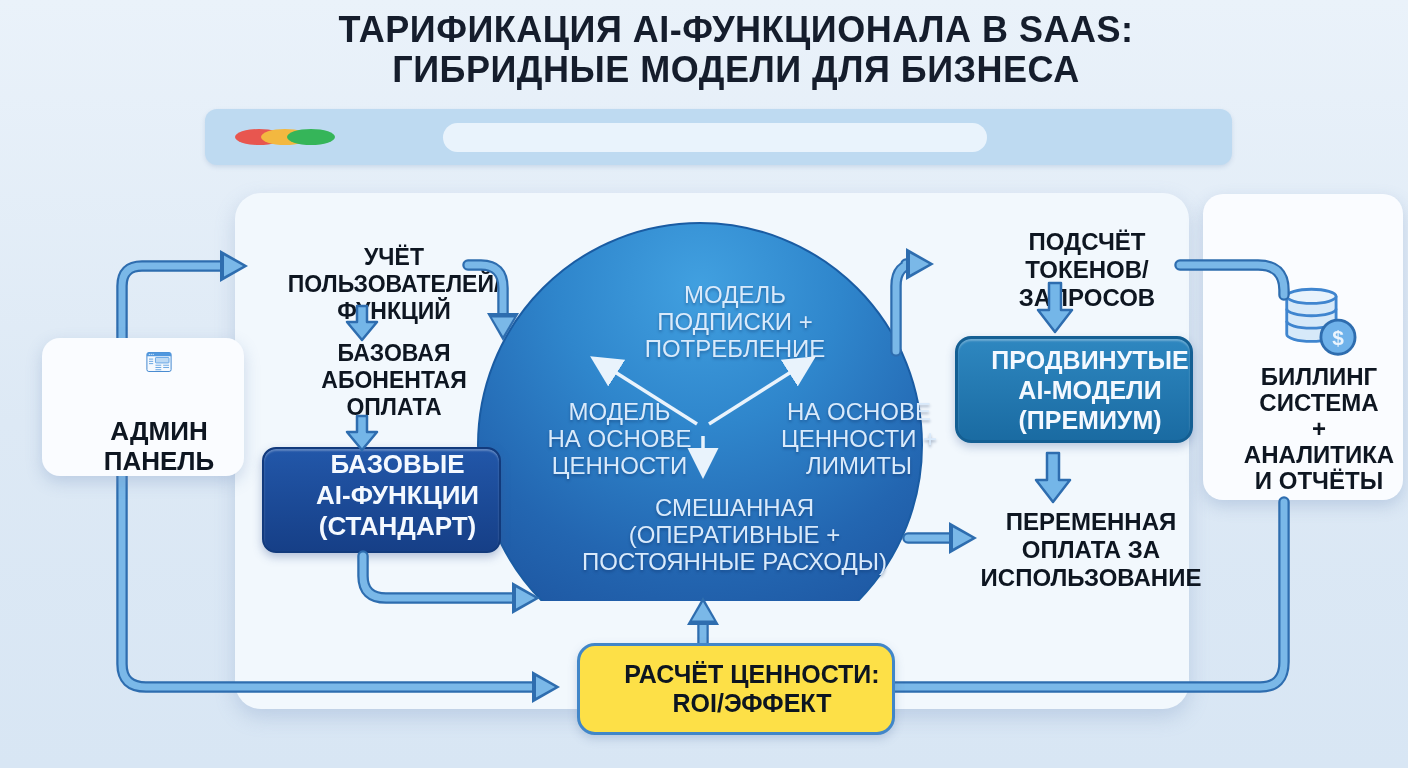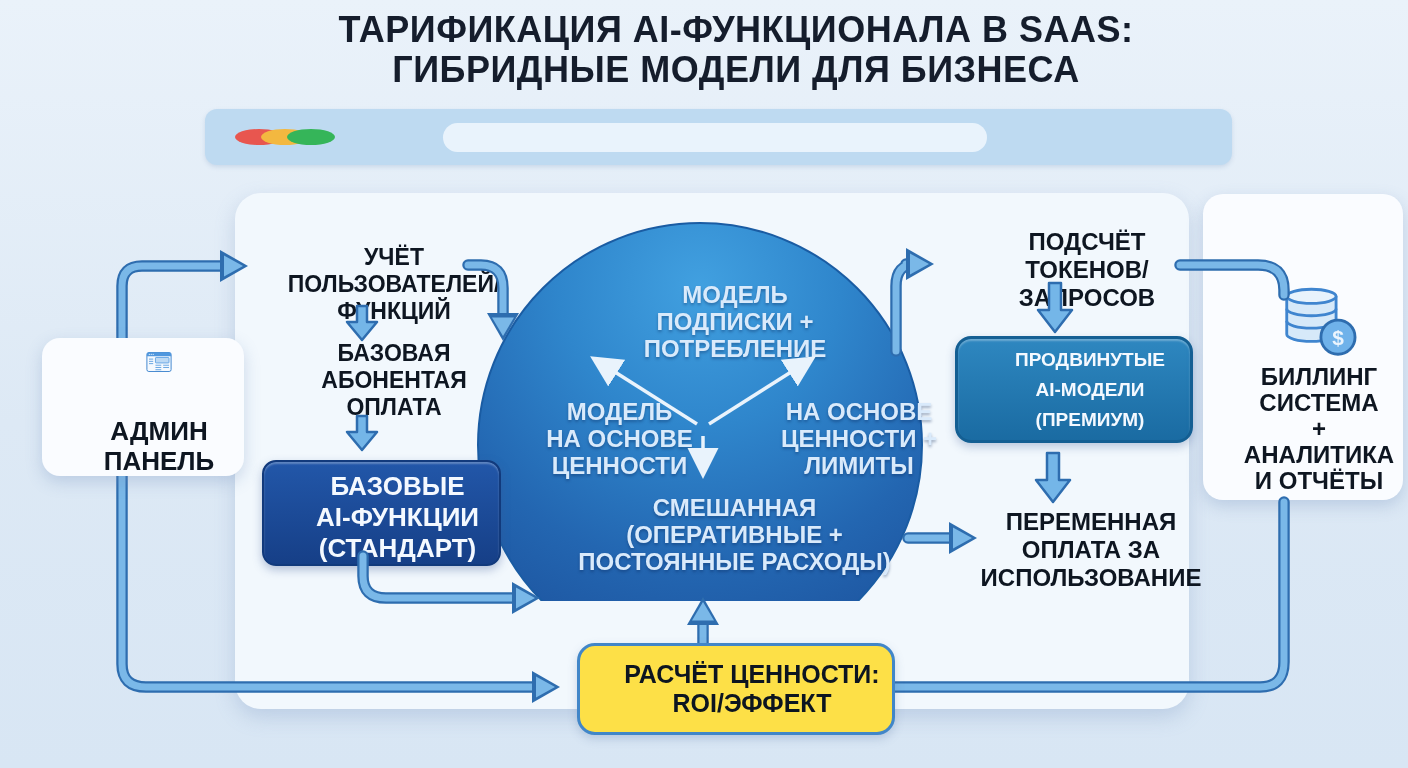--- a/index.html
+++ b/index.html
@@ -49,51 +49,51 @@
   .flabel{
     color:#0e1621;font-weight:700;font-size:23px;line-height:27px;
     text-align:center;
   }
   .lbl-usage{left:230px;top:224px;width:264px;margin-top:20px;}
   .lbl-basefee{left:250px;top:340px;width:224px;}
   .lbl-tokens{left:930px;top:228px;width:250px;font-size:24px;line-height:28px;}
   .lbl-variable{left:945px;top:508px;width:228px;font-size:24px;line-height:28px;text-align:center;}
   
   .navy-box{
-    left:262px;top:460px;width:203px;height:102px;border-radius:14px;
+    left:262px;top:447px;width:203px;height:102px;border-radius:14px;
     background:linear-gradient(180deg,#2257a9 0%,#163f87 100%);
     border:2px solid #123a7c;
     box-shadow:inset 0 2px 2px rgba(255,255,255,.28),0 4px 10px rgba(60,90,150,.35);
     color:#f4f9ff;font-weight:700;font-size:26px;line-height:31px;text-align:center;
-    display:flex;align-items:flex-end;justify-content:center;
+    display:flex;align-items:flex-start;justify-content:center;
   }
   .teal-box{
     left:955px;top:336px;width:200px;height:101px;border-radius:16px;
     background:linear-gradient(180deg,#2e87c0 0%,#1a6ba2 100%);
     border:3px solid #145f93;
     box-shadow:inset 0 2px 2px rgba(255,255,255,.30),0 4px 10px rgba(60,90,150,.30);
-    color:#f4f9ff;font-weight:700;font-size:19px;line-height:30px;text-align:center;
+    color:#f4f9ff;font-weight:700;font-size:25px;line-height:30px;text-align:center;
     display:flex;align-items:center;justify-content:center;
   }
   .value-box{
     left:565px;top:643px;width:280px;height:86px;border-radius:18px;
     background:#fde047;border:3.5px solid #4186c8;
     box-shadow:0 4px 10px rgba(80,110,160,.25);
     color:#0d1520;font-weight:700;font-size:25px;line-height:29px;text-align:center;
     display:flex;align-items:center;justify-content:center;margin-left:12px;
   }
   
   .circle-clip{left:477px;top:222px;width:448px;height:379px;overflow:hidden;}
   .circle{
     position:absolute;left:0;top:0;width:446px;height:446px;border-radius:50%;
     background:radial-gradient(circle at 50% 14%,#41a0e0 0%,#2f86cc 32%,#2366b1 64%,#1a4b96 100%);
     border:2.5px solid #1a5ca3;box-sizing:border-box;
   }
   .clabel{
-    color:#d9eafb;font-weight:700;font-size:24px;line-height:27px;text-align:center;
+    color:#d9eafb;font-weight:400;font-size:24px;line-height:27px;text-align:center;
     text-shadow:0 2px 3px rgba(8,38,88,.38);
   }
   .c-top{left:553px;top:281px;width:300px;}
   .c-left{left:495px;top:398px;width:185px;}
   .c-right{left:727px;top:398px;width:200px;}
   .c-bottom{left:530px;top:494px;width:345px;}
   
   svg.overlay{position:absolute;left:0;top:0;pointer-events:none;}
   .cd{stroke:#2e6daf;stroke-width:11.5;fill:none;stroke-linecap:round;stroke-linejoin:round;}
   .cl{stroke:#7ab8e8;stroke-width:7;fill:none;stroke-linecap:round;stroke-linejoin:round;}

